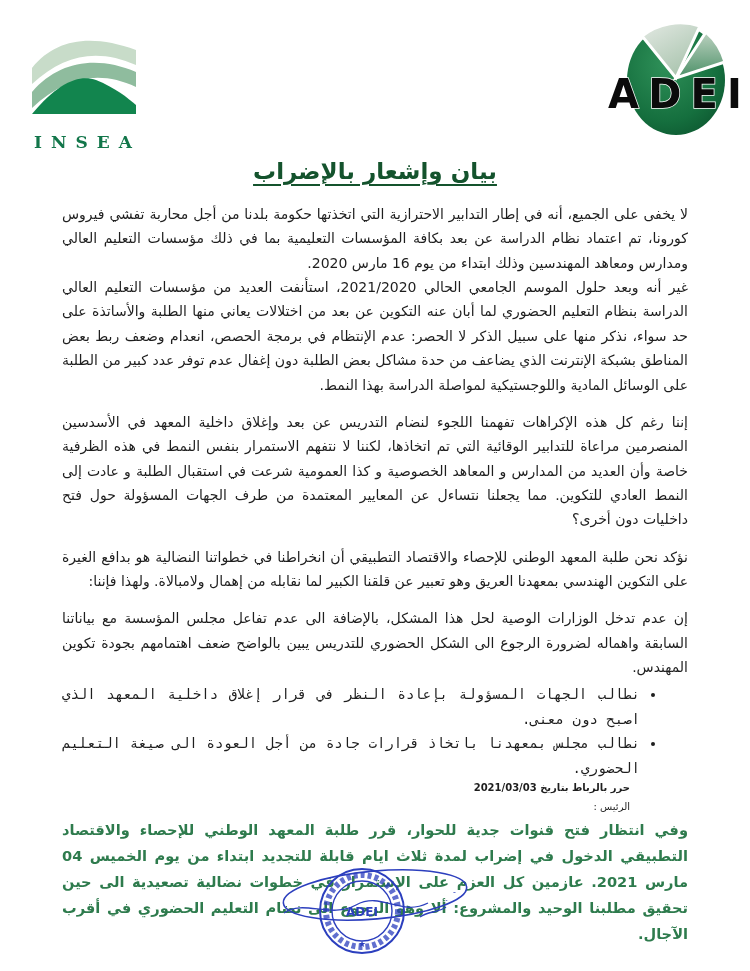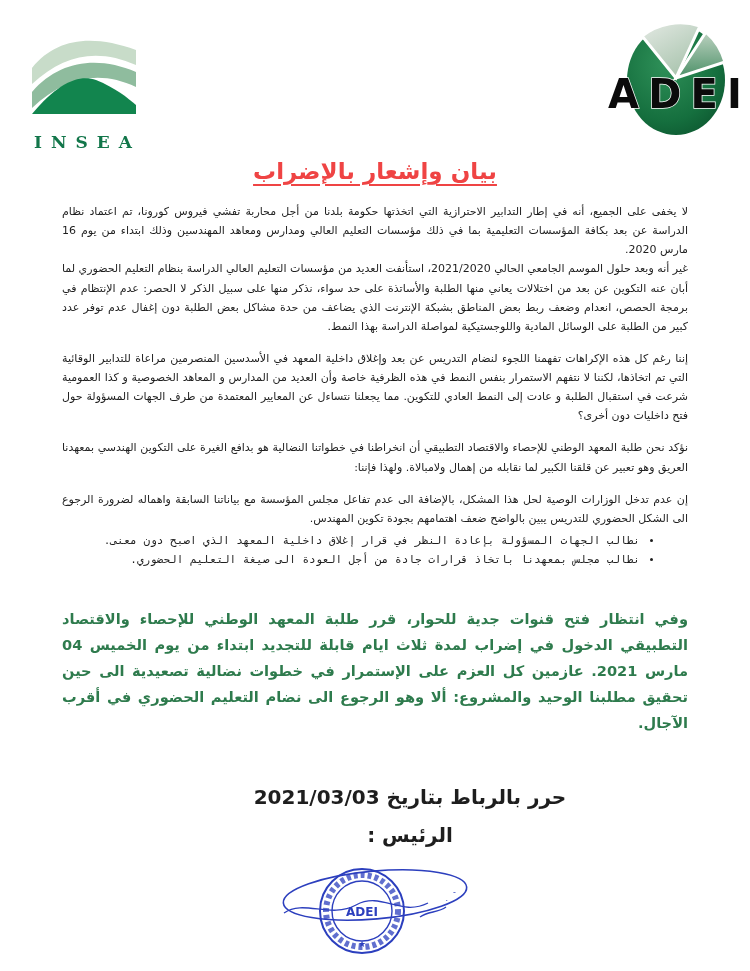--- a/index.html
+++ b/index.html
@@ -20,28 +20,28 @@
     font-family:"DejaVu Serif",serif;
     color:#12764a;font-size:17px;font-weight:600;
     letter-spacing:9px;margin-top:18px;padding-left:9px;
   }
   .adei-logo{position:absolute;top:20px;right:4px;width:142px;}
   
   .doc-title{
     margin:8px 0 18px 0;
     text-align:center;
     font-size:23px;font-weight:bold;
-    color:#ef4444;
+    color:#14532d;
     text-decoration:underline;
     text-underline-offset:5px;
   }
   
   .body-text{
     margin:0 62px;
-    font-size:11px;
+    font-size:14px;
     line-height:1.74;
     text-align:justify;
   }
   .body-text p{margin:0 0 0 0;}
   .body-text p.gap{margin-top:13px;}
   ul.demands{
     margin:4px 0 0 0;
     padding:0 48px 0 0;
     list-style:disc;
     font-family:Liberation Mono, monospace;
@@ -53,26 +53,26 @@
     line-height:1.78;
     text-align:justify;
     font-weight:bold;
     color:#2e7b4d;
   }
   
   .signoff{
     position:absolute;
     top:778px;right:120px;
     width:440px;
-    text-align:center;
-    font-size:20px;
+    text-align:right;
+    font-size:10px;
     line-height:1.9;
   }
   .signoff .date-line{font-weight:600;}
-  .signoff .president{font-weight:bold;}
+  .signoff .president{font-weight:normal;}
   .stamp{
     position:absolute;
     top:855px;left:270px;
     width:210px;height:115px;
   }
   .stamp svg{display:block;}
 </style>
 </head>
 <body>
 

